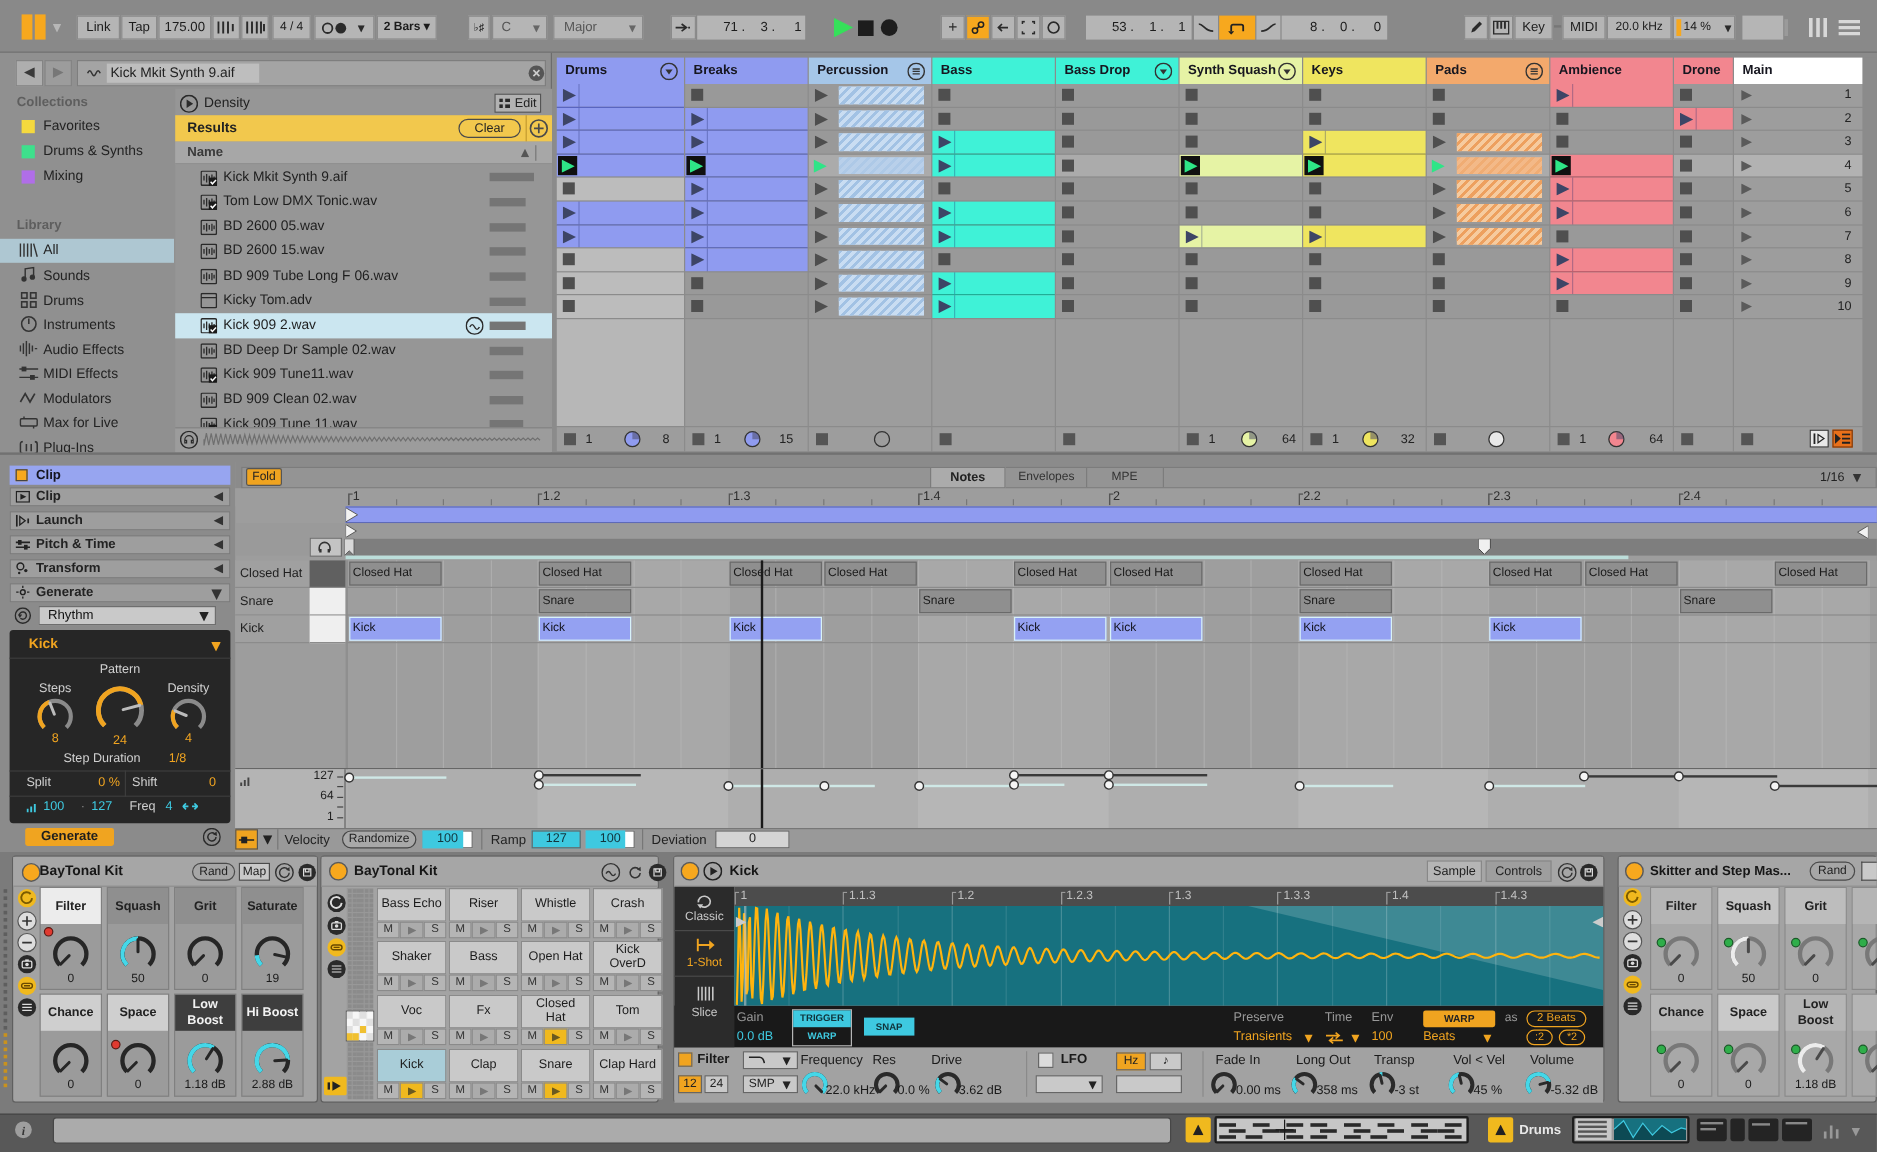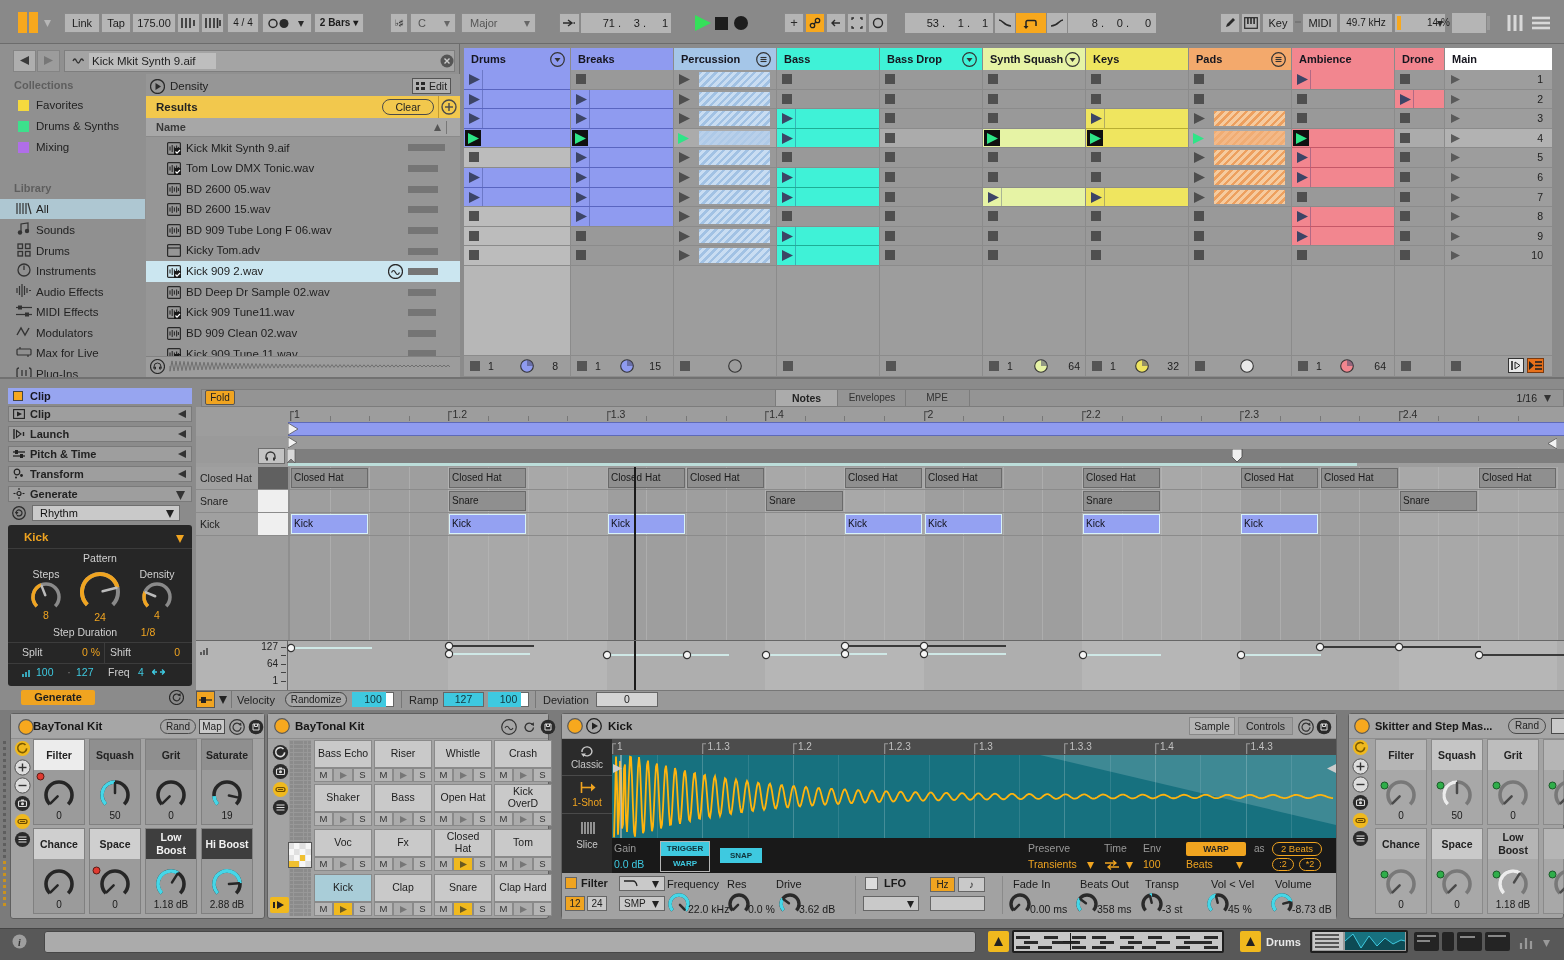--- a/index.html
+++ b/index.html
@@ -127,24 +127,24 @@
       <line x1="3.9" y1="1" x2="3.9" y2="7" stroke="#2a2a2a" stroke-width="1.6"></line>
       <line x1="7" y1="1" x2="7" y2="7" stroke="#2a2a2a" stroke-width="1.6"></line>
       <line x1="10.1" y1="1" x2="10.1" y2="7" stroke="#2a2a2a" stroke-width="1.6"></line>
     </svg>
 <div class="a" style="left:1262px;top:13px;width:32px;height:20px;background:#b5b5b5;border:1px solid #8b8b8b;"></div>
 <div class="a" style="left:1262px;top:13px;width:32px;height:20px;font-size:11px;font-weight:400;color:#1c1c1c;text-align:center;line-height:20px;white-space:nowrap;">Key</div>
 <div class="a" style="left:1295px;top:21px;width:6px;height:2px;background:#777"></div>
 <div class="a" style="left:1302px;top:13px;width:36px;height:20px;background:#b5b5b5;border:1px solid #8b8b8b;"></div>
 <div class="a" style="left:1302px;top:13px;width:36px;height:20px;font-size:11px;font-weight:400;color:#1c1c1c;text-align:center;line-height:20px;white-space:nowrap;">MIDI</div>
 <div class="a" style="left:1339px;top:13px;width:54px;height:20px;background:#b5b5b5;border:1px solid #8b8b8b;"></div>
-<div class="a" style="left:1339px;top:13px;width:54px;height:20px;font-size:10px;font-weight:400;color:#1c1c1c;text-align:center;line-height:20px;white-space:nowrap;">49.7 kHz</div>
+<div class="a" style="left:1339px;top:13px;width:54px;height:20px;font-size:10px;font-weight:400;color:#1c1c1c;text-align:center;line-height:20px;white-space:nowrap;">20.0 kHz</div>
 <div class="a" style="left:1394px;top:13px;width:52px;height:20px;background:#b5b5b5;border:1px solid #8b8b8b;"></div>
 <div class="a" style="left:1397px;top:16px;width:4px;height:14px;background:#f7a81e"></div>
-<div class="a" style="left:1403px;top:13px;width:32px;height:20px;font-size:10px;font-weight:400;color:#1c1c1c;text-align:left;line-height:20px;white-space:nowrap;margin-left:24px;">14 %</div>
+<div class="a" style="left:1403px;top:13px;width:32px;height:20px;font-size:10px;font-weight:400;color:#1c1c1c;text-align:left;line-height:20px;white-space:nowrap;">14 %</div>
 <svg class="a" style="left:1437px;top:21px" width="6" height="6">
       <polygon points="0,0 6,0 3.0,6" fill="#2a2a2a"></polygon>
     </svg>
 <div class="a" style="left:1452px;top:13px;width:34px;height:20px;background:#b5b5b5;"></div>
 <div class="a" style="left:1487px;top:16px;width:3px;height:14px;background:#9a9a9a"></div>
 <svg class="a" style="left:1507px;top:15px" width="18" height="16">
       <g stroke="#d8d8d8" stroke-width="3">
         <line x1="2" y1="0" x2="2" y2="16"></line>
         <line x1="8" y1="0" x2="8" y2="16"></line>
         <line x1="14" y1="0" x2="14" y2="16"></line>
@@ -2257,21 +2257,21 @@
 <div class="a" style="left:958px;top:877px;width:27px;height:15px;background:#c9c9c9;border:1px solid #666"></div>
 <div class="a" style="left:958px;top:877px;width:27px;height:15px;font-size:10px;font-weight:400;color:#222;text-align:center;line-height:15px;white-space:nowrap;">♪</div>
 <div class="a" style="left:930px;top:896px;width:55px;height:15px;background:#c9c9c9;border:1px solid #666"></div>
 <div class="a" style="left:1002px;top:876px;width:1px;height:38px;background:#8a8a8a"></div>
 <div class="a" style="left:1013px;top:877px;width:70px;height:14px;font-size:11px;font-weight:400;color:#1a1a1a;text-align:left;line-height:14px;white-space:nowrap;">Fade In</div>
 <svg class="a" style="left:1007px;top:891px" width="26" height="26">
       <path d="M 6.64 19.36 A 9 9 0 1 1 19.36 19.36" stroke="#2a2a2a" stroke-width="3.4" fill="none" stroke-linecap="butt"></path>
       <line x1="12.05" y1="13.95" x2="7.34" y2="18.66" stroke="#2a2a2a" stroke-width="2.5" stroke-linecap="round"></line>
     </svg>
 <div class="a" style="left:1030px;top:902px;width:60px;height:14px;font-size:10.5px;font-weight:400;color:#1a1a1a;text-align:left;line-height:14px;white-space:nowrap;">0.00 ms</div>
-<div class="a" style="left:1080px;top:877px;width:70px;height:14px;font-size:11px;font-weight:400;color:#1a1a1a;text-align:left;line-height:14px;white-space:nowrap;">Beats Out</div>
+<div class="a" style="left:1080px;top:877px;width:70px;height:14px;font-size:11px;font-weight:400;color:#1a1a1a;text-align:left;line-height:14px;white-space:nowrap;">Long Out</div>
 <svg class="a" style="left:1074px;top:891px" width="26" height="26">
       <path d="M 6.64 19.36 A 9 9 0 1 1 19.36 19.36" stroke="#2a2a2a" stroke-width="3.4" fill="none" stroke-linecap="butt"></path>
       <path d="M 6.64 19.36 A 9 9 0 0 1 5.72 7.71" stroke="#45d7e8" stroke-width="3.4" fill="none"></path>
       <line x1="11.91" y1="12.21" x2="6.53" y2="8.30" stroke="#2a2a2a" stroke-width="2.5" stroke-linecap="round"></line>
     </svg>
 <div class="a" style="left:1097px;top:902px;width:60px;height:14px;font-size:10.5px;font-weight:400;color:#1a1a1a;text-align:left;line-height:14px;white-space:nowrap;">358 ms</div>
 <div class="a" style="left:1145px;top:877px;width:70px;height:14px;font-size:11px;font-weight:400;color:#1a1a1a;text-align:left;line-height:14px;white-space:nowrap;">Transp</div>
 <svg class="a" style="left:1139px;top:891px" width="26" height="26">
       <path d="M 6.64 19.36 A 9 9 0 1 1 19.36 19.36" stroke="#2a2a2a" stroke-width="3.4" fill="none" stroke-linecap="butt"></path>
       <path d="M 10.90 4.25 A 9 9 0 0 1 13.00 4.00" stroke="#45d7e8" stroke-width="3.4" fill="none"></path>
@@ -2284,21 +2284,21 @@
       <path d="M 6.64 19.36 A 9 9 0 0 1 10.90 4.25" stroke="#45d7e8" stroke-width="3.4" fill="none"></path>
       <line x1="12.68" y1="11.69" x2="11.13" y2="5.22" stroke="#2a2a2a" stroke-width="2.5" stroke-linecap="round"></line>
     </svg>
 <div class="a" style="left:1228px;top:902px;width:60px;height:14px;font-size:10.5px;font-weight:400;color:#1a1a1a;text-align:left;line-height:14px;white-space:nowrap;">45 %</div>
 <div class="a" style="left:1275px;top:877px;width:70px;height:14px;font-size:11px;font-weight:400;color:#1a1a1a;text-align:left;line-height:14px;white-space:nowrap;">Volume</div>
 <svg class="a" style="left:1269px;top:891px" width="26" height="26">
       <path d="M 6.64 19.36 A 9 9 0 1 1 19.36 19.36" stroke="#2a2a2a" stroke-width="3.4" fill="none" stroke-linecap="butt"></path>
       <path d="M 6.64 19.36 A 9 9 0 1 1 21.72 10.76" stroke="#45d7e8" stroke-width="3.4" fill="none"></path>
       <line x1="14.31" y1="12.66" x2="20.75" y2="11.01" stroke="#2a2a2a" stroke-width="2.5" stroke-linecap="round"></line>
     </svg>
-<div class="a" style="left:1292px;top:902px;width:60px;height:14px;font-size:10.5px;font-weight:400;color:#1a1a1a;text-align:left;line-height:14px;white-space:nowrap;">-8.73 dB</div>
+<div class="a" style="left:1292px;top:902px;width:60px;height:14px;font-size:10.5px;font-weight:400;color:#1a1a1a;text-align:left;line-height:14px;white-space:nowrap;">-5.32 dB</div>
 <div class="a" style="left:1348px;top:713px;width:216px;height:206px;background:#a3a3a3;border:1px solid #5f5f5f;border-radius:3px"></div>
 <div class="a" style="left:1349px;top:714px;width:215px;height:25px;background:#a6a6a6;border-bottom:1px solid #8e8e8e"></div>
 <svg class="a" style="left:1354px;top:718px" width="16" height="16">
       <circle cx="8" cy="8" r="7.3" fill="#f7a81e" stroke="#5a5a5a" stroke-width="1.2"></circle>
     </svg>
 <div class="a" style="left:1375px;top:714px;width:130px;height:25px;font-size:11px;font-weight:700;color:#161616;text-align:left;line-height:25px;white-space:nowrap;">Skitter and Step Mas...</div>
 <div class="a" style="left:1508px;top:718px;width:38px;height:16px;border:1.5px solid #4a4a4a;border-radius:8px"></div>
 <div class="a" style="left:1508px;top:718px;width:38px;height:16px;font-size:10px;font-weight:400;color:#222;text-align:center;line-height:16px;white-space:nowrap;">Rand</div>
 <div class="a" style="left:1551px;top:718px;width:13px;height:16px;background:#c9c9c9;border:1.5px solid #4a4a4a;border-right:none"></div>
 <svg class="a" style="left:1352px;top:739px" width="17" height="17">

